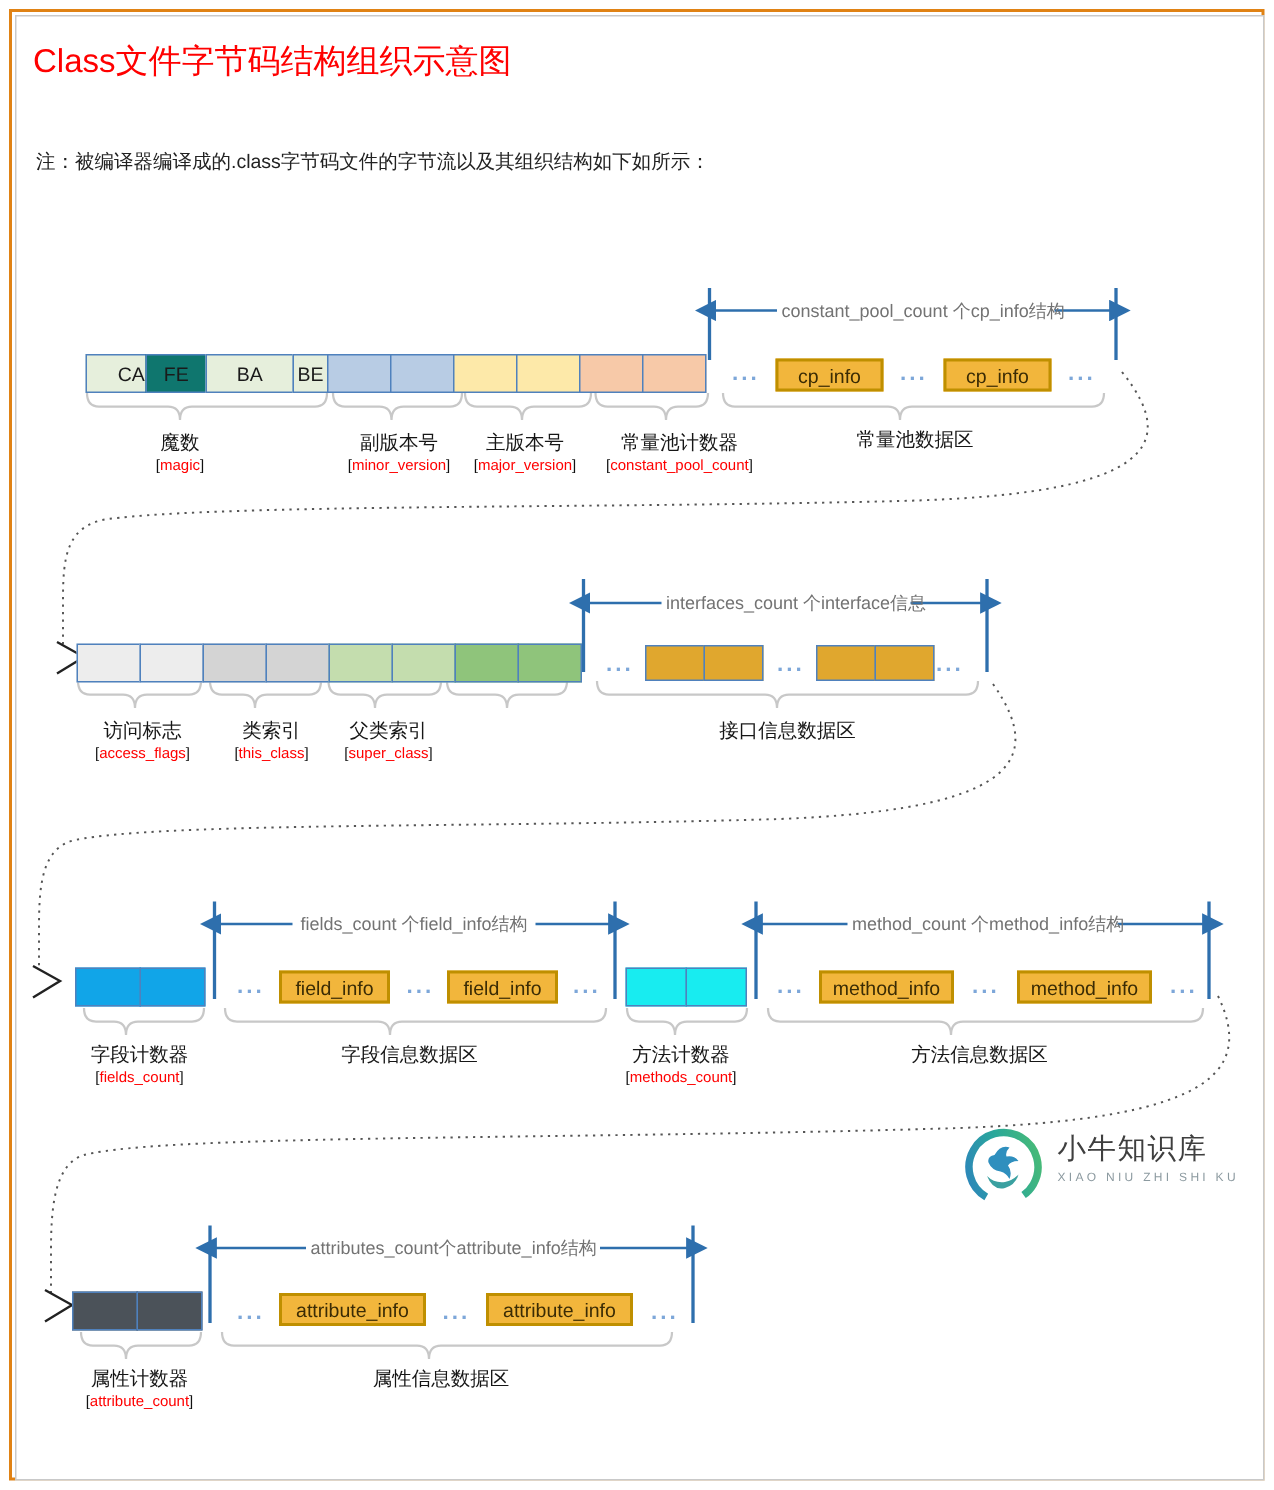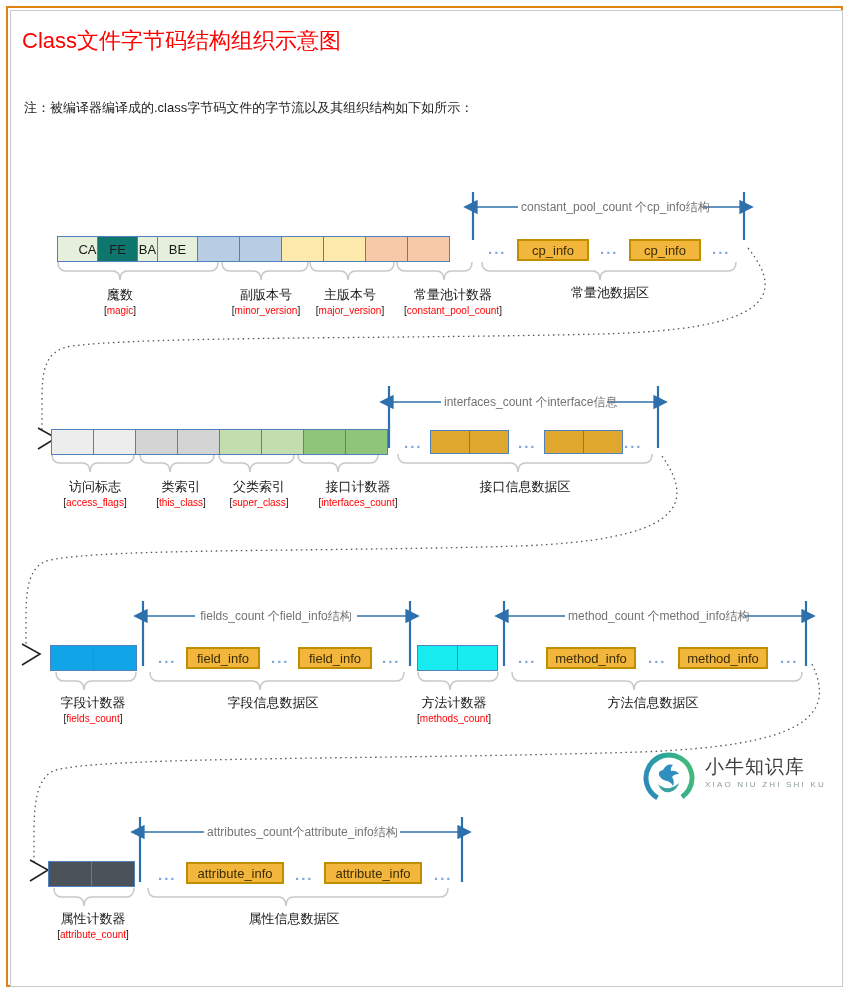--- a/index.html
+++ b/index.html
@@ -248,22 +248,22 @@
       <circle cx="669" cy="778" r="15.5" fill="#ffffff"></circle>
       <path d="M663,770 q4,-7 10,-5 q-3,3 -2,6 q5,-1 8,3 q-5,0 -7,3
                q3,4 1,9 q-2,-4 -6,-5 q-6,-1 -8,-6 q-1,-4 4,-5 z" fill="#2f8fbe"></path>
       <path d="M658,784 q5,5 12,4 q5,-1 9,-5 q-2,7 -9,9 q-8,2 -12,-8 z" fill="#3aa0a0"></path>
     </g>
   </svg>
 
   <div class="strip" style="left:57px; top:236px;">
     <div class="cell" style="width:41px; background:#e6efdc;">CA</div>
     <div class="cell" style="width:41px; background:#0f766e;">FE</div>
-    <div class="cell" style="width:21px; background:#e6efdc;">BA</div>
-    <div class="cell" style="width:41px; background:#e6efdc;text-align:right;">BE</div>
+    <div class="cell" style="width:59px; background:#e6efdc;">BA</div>
+    <div class="cell" style="width:24px; background:#e6efdc;text-align:right;">BE</div>
     <div class="cell" style="width:43px; background:#b8cce4;"></div>
     <div class="cell" style="width:43px; background:#b8cce4;"></div>
     <div class="cell" style="width:43px; background:#fde9a9;"></div>
     <div class="cell" style="width:43px; background:#fde9a9;"></div>
     <div class="cell" style="width:43px; background:#f7c9a8;"></div>
     <div class="cell" style="width:43px; background:#f7c9a8;"></div>
   </div>
 
   <div class="dimlabel" style="left:518px; top:199px; width:185px;">constant_pool_count 个cp_info结构</div>
 
@@ -321,24 +321,20 @@
     <span class="en">[<i>access_flags</i>]</span>
   </div>
   <div class="caption" style="left:132px; top:478px; width:98px;">
     <span class="cn">类索引</span>
     <span class="en">[<i>this_class</i>]</span>
   </div>
   <div class="caption" style="left:208px; top:478px; width:102px;">
     <span class="cn">父类索引</span>
     <span class="en">[<i>super_class</i>]</span>
   </div>
-  <div class="caption" style="left:294px; top:478px; width:128px;">
-    <span class="cn">接口计数器</span>
-    <span class="en">[<i>interfaces_count</i>]</span>
-  </div>
   <div class="arealabel" style="left:455px; top:478px; width:140px;">接口信息数据区</div>
 
   <div class="strip" style="left:50px; top:645px;">
     <div class="cell" style="width:44px; background:#11a5e8;"></div>
     <div class="cell" style="width:44px; background:#11a5e8;"></div>
   </div>
 
   <div class="dimlabel" style="left:195px; top:608px; width:162px;">fields_count 个field_info结构</div>
 
   <div class="dots" style="left:158px; top:649px;">...</div>

